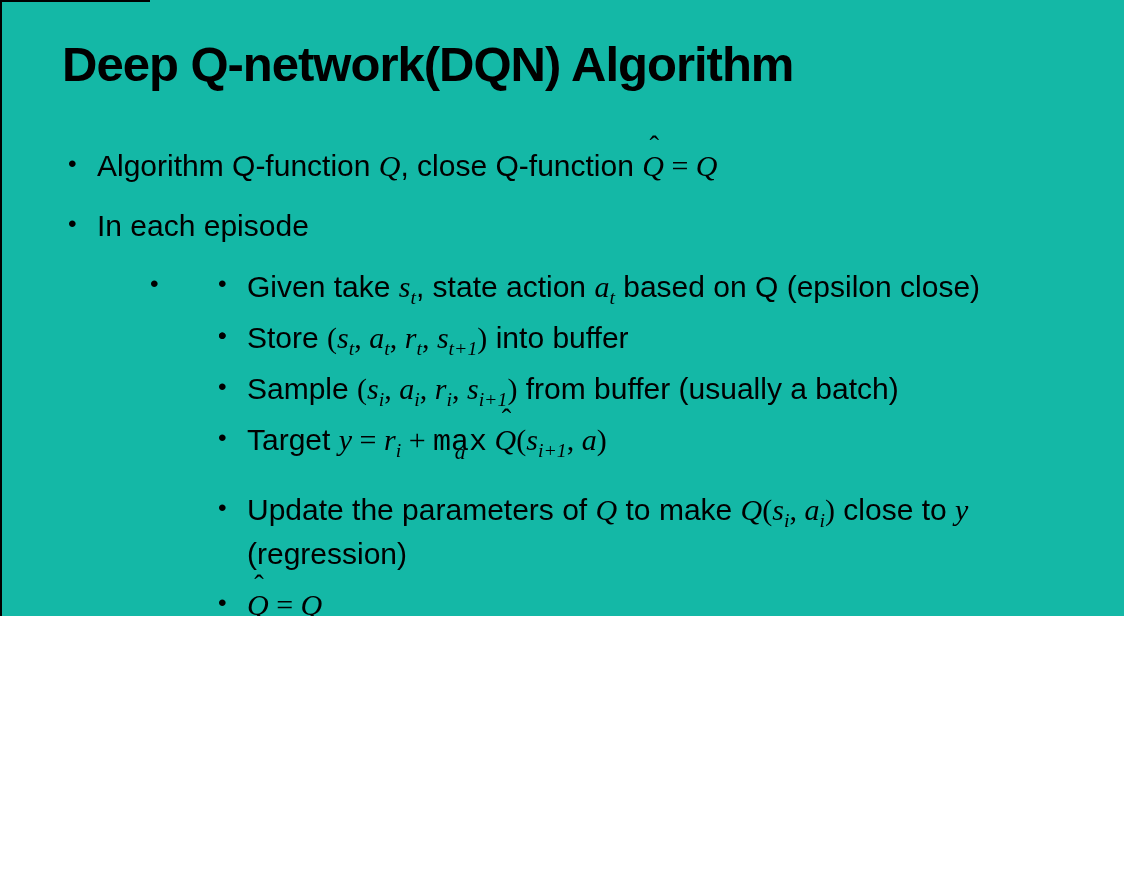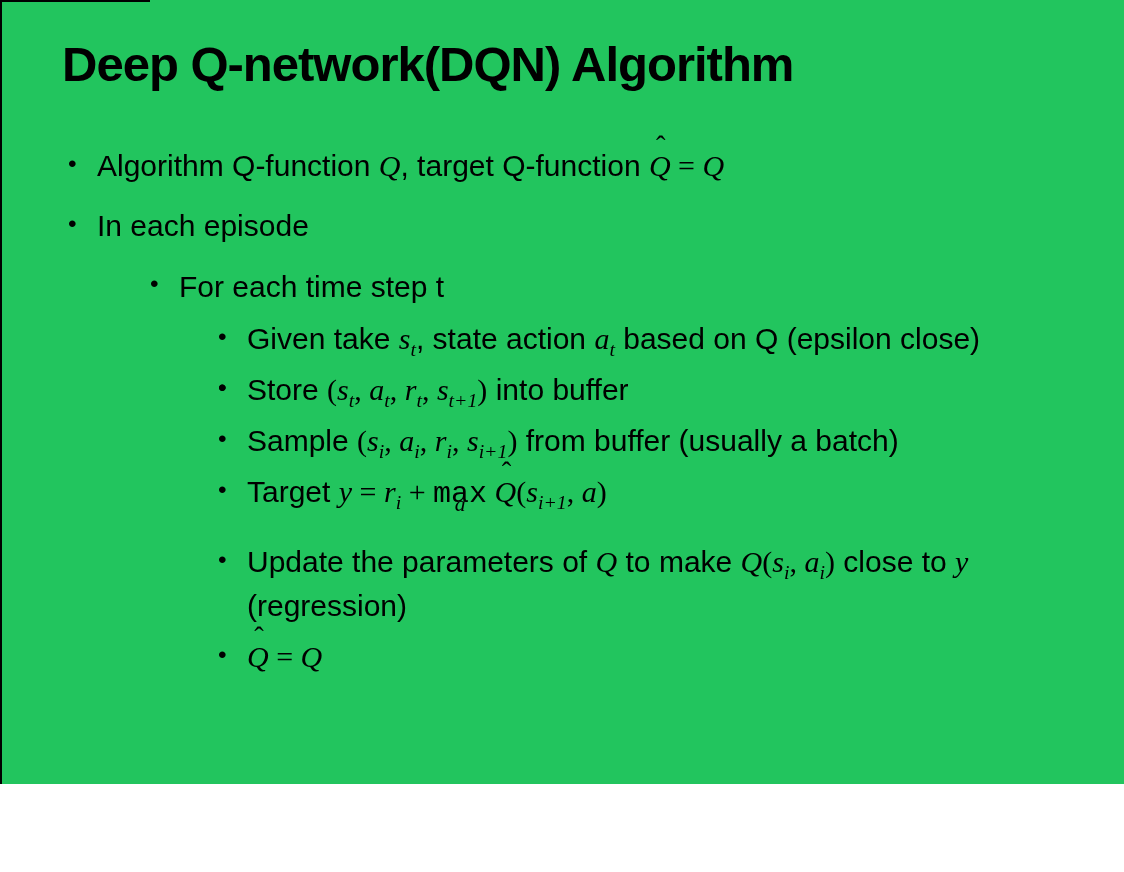--- a/index.html
+++ b/index.html
@@ -1,19 +1,19 @@
 <!DOCTYPE html>
 <html><head>
 <meta charset="utf-8">
 <style>
   html,body{margin:0;padding:0;background:#ffffff;}
   .slide{
     position:relative;
-    width:1124px;height:784px;
-    background:#22c55e;
+    width:1124px;height:616px;
+    background:#14b8a6;
     color:#000;
     font-family:"Liberation Sans",sans-serif;
     overflow:hidden;
   }
   .edge-left{position:absolute;left:0;top:0;width:2px;height:858px;background:#000;}
   .edge-top{position:absolute;left:0;top:0;width:150px;height:2px;background:#000;}
   .title{
     margin:36px 20px 0 62px;
     font-size:49px;
     font-weight:bold;
@@ -55,23 +55,23 @@
   }
 </style>
 </head>
 <body>
 
 <div class="slide">
   <div class="edge-left"></div>
   <div class="edge-top"></div>
   <h1 class="title">Deep Q-network(DQN) Algorithm</h1>
   <ul class="bullets" id="bullet-list">
-      <li class="l1"><span class="marker">•</span><span class="btext"><span class="plain">Algorithm Q-function </span><span class="mi">Q</span><span class="plain">, target Q-function </span><span class="hat"><span class="acc">ˆ</span><span class="base">Q</span></span><span class="op"> = </span><span class="mi">Q</span></span></li>
+      <li class="l1"><span class="marker">•</span><span class="btext"><span class="plain">Algorithm Q-function </span><span class="mi">Q</span><span class="plain">, close Q-function </span><span class="hat"><span class="acc">ˆ</span><span class="base">Q</span></span><span class="op"> = </span><span class="mi">Q</span></span></li>
       <li class="l1"><span class="marker">•</span><span class="btext"><span class="plain">In each episode</span></span></li>
-      <li class="l2"><span class="marker">•</span><span class="btext"><span class="plain">For each time step t</span></span></li>
+      <li class="l2"><span class="marker">•</span></li>
       <li class="l3"><span class="marker">•</span><span class="btext"><span class="plain">Given take </span><span class="msub"><span class="mi">s</span><sub>t</sub></span><span class="plain">, state action </span><span class="msub"><span class="mi">a</span><sub>t</sub></span><span class="plain"> based on Q (epsilon close)</span></span></li>
       <li class="l3"><span class="marker">•</span></li>
       <li class="l3"><span class="marker">•</span><span class="btext"><span class="plain">Store </span><span class="op">(</span><span class="msub"><span class="mi">s</span><sub>t</sub></span><span class="op">, </span><span class="msub"><span class="mi">a</span><sub>t</sub></span><span class="op">, </span><span class="msub"><span class="mi">r</span><sub>t</sub></span><span class="op">, </span><span class="msub"><span class="mi">s</span><sub>t+1</sub></span><span class="op">)</span><span class="plain"> into buffer</span></span></li>
       <li class="l3"><span class="marker">•</span><span class="btext"><span class="plain">Sample </span><span class="op">(</span><span class="msub"><span class="mi">s</span><sub>i</sub></span><span class="op">, </span><span class="msub"><span class="mi">a</span><sub>i</sub></span><span class="op">, </span><span class="msub"><span class="mi">r</span><sub>i</sub></span><span class="op">, </span><span class="msub"><span class="mi">s</span><sub>i+1</sub></span><span class="op">)</span><span class="plain"> from buffer (usually a batch)</span></span></li>
       <li class="l3"><span class="marker">•</span><span class="btext"><span class="plain">Target </span><span class="mi">y</span><span class="op"> = </span><span class="msub"><span class="mi">r</span><sub>i</sub></span><span class="op"> + </span><span class="munder"><span class="mbase">max</span><span class="mund">a</span></span><span class="op"> </span><span class="hat"><span class="acc">ˆ</span><span class="base">Q</span></span><span class="op">(</span><span class="msub"><span class="mi">s</span><sub>i+1</sub></span><span class="op">, </span><span class="mi">a</span><span class="op">)</span></span></li>
       <li class="l3"><span class="marker">•</span><span class="btext"><span class="plain">Update the parameters of </span><span class="mi">Q</span><span class="plain"> to make </span><span class="mi">Q</span><span class="op">(</span><span class="msub"><span class="mi">s</span><sub>i</sub></span><span class="op">, </span><span class="msub"><span class="mi">a</span><sub>i</sub></span><span class="op">)</span><span class="plain"> close to </span><span class="mi">y</span><span class="plain"> (regression)</span></span></li>
       <li class="l3"><span class="marker">•</span><span class="btext"><span class="hat"><span class="acc">ˆ</span><span class="base">Q</span></span><span class="op"> = </span><span class="mi">Q</span></span></li>
     </ul>
 </div>
 

